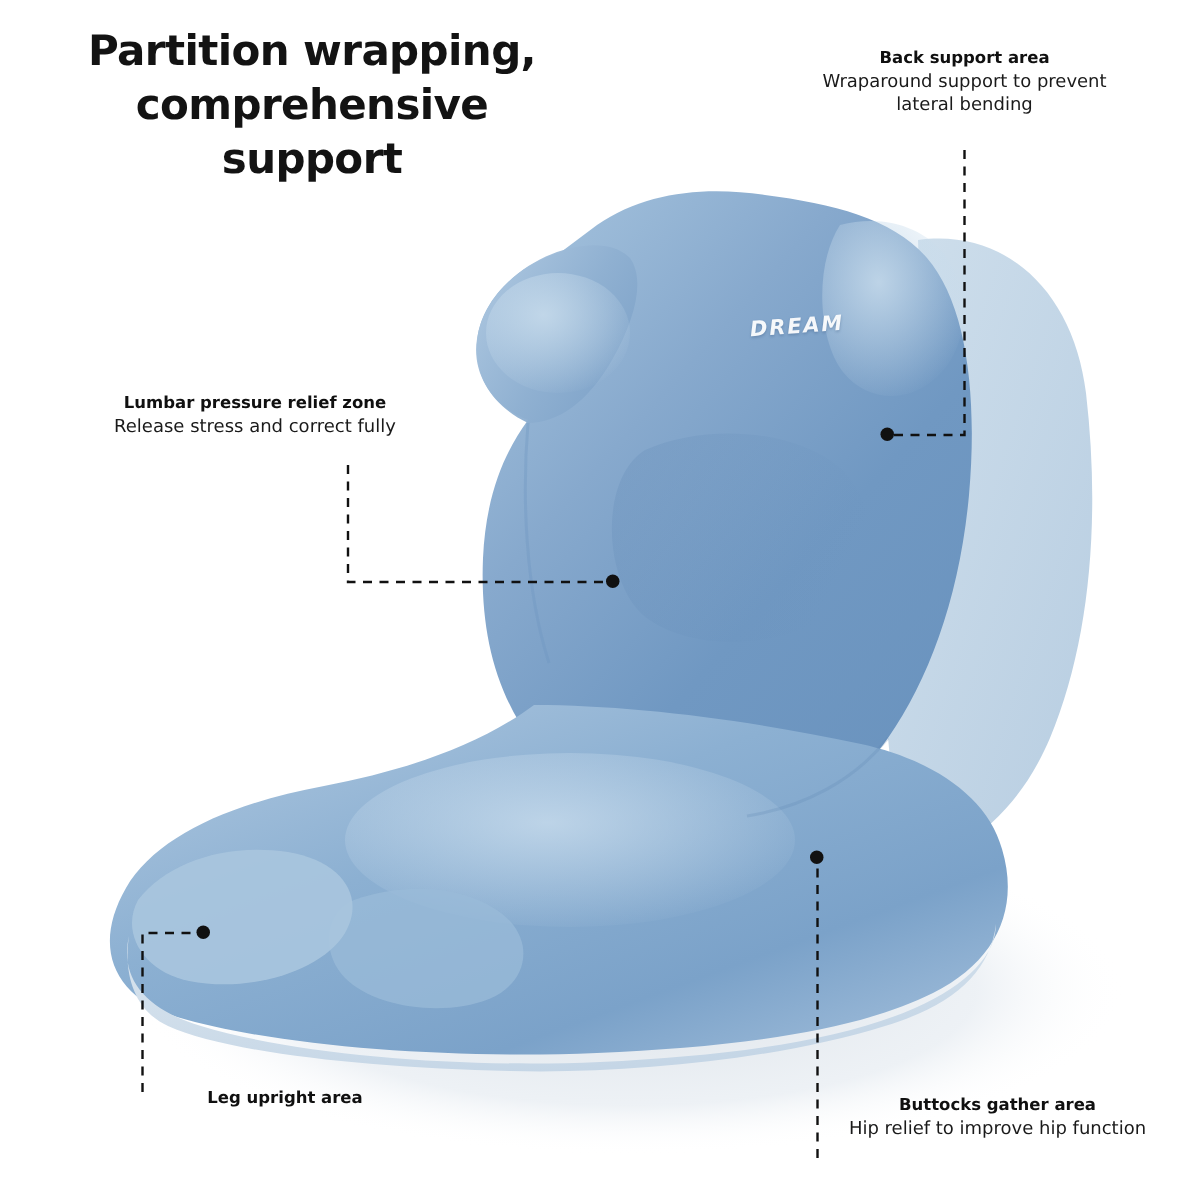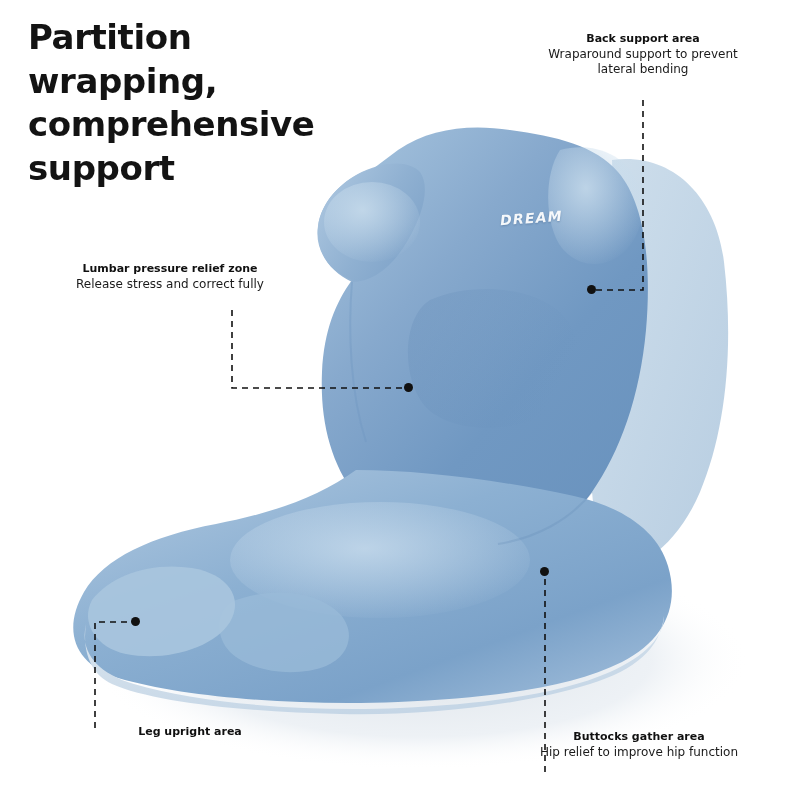--- a/index.html
+++ b/index.html
@@ -16,21 +16,22 @@
     font-family: "DejaVu Sans", sans-serif;
     color: #111111;
   }
 
   
   .headline {
     position: absolute;
     left: 28px;
     top: 16px;
     width: 360px;
-    font-size: 34px;
+    text-align: center;
+    font-size: 28px;
     font-weight: 700;
     line-height: 1.28;
     letter-spacing: -0.4px;
     color: #131313;
     white-space: pre-line;
   }
 
   
   .callout {
     position: absolute;
@@ -212,18 +213,18 @@
 
   <div class="callout center" style="left:20px;top:262px;width:300px">
     <div class="c-title">Lumbar pressure relief zone</div>
     <div class="c-sub">Release stress and correct fully</div>
   </div>
 
   <div class="callout center" style="left:45px;top:725px;width:290px">
     <div class="c-title">Leg upright area</div>
   </div>
 
-  <div class="callout center" style="left:504px;top:730px;width:270px">
+  <div class="callout center" style="left:530px;top:730px;width:270px">
     <div class="c-title">Buttocks gather area</div>
     <div class="c-sub">Hip relief to improve hip function</div>
   </div>
 
 </div>
 
 </body></html>

